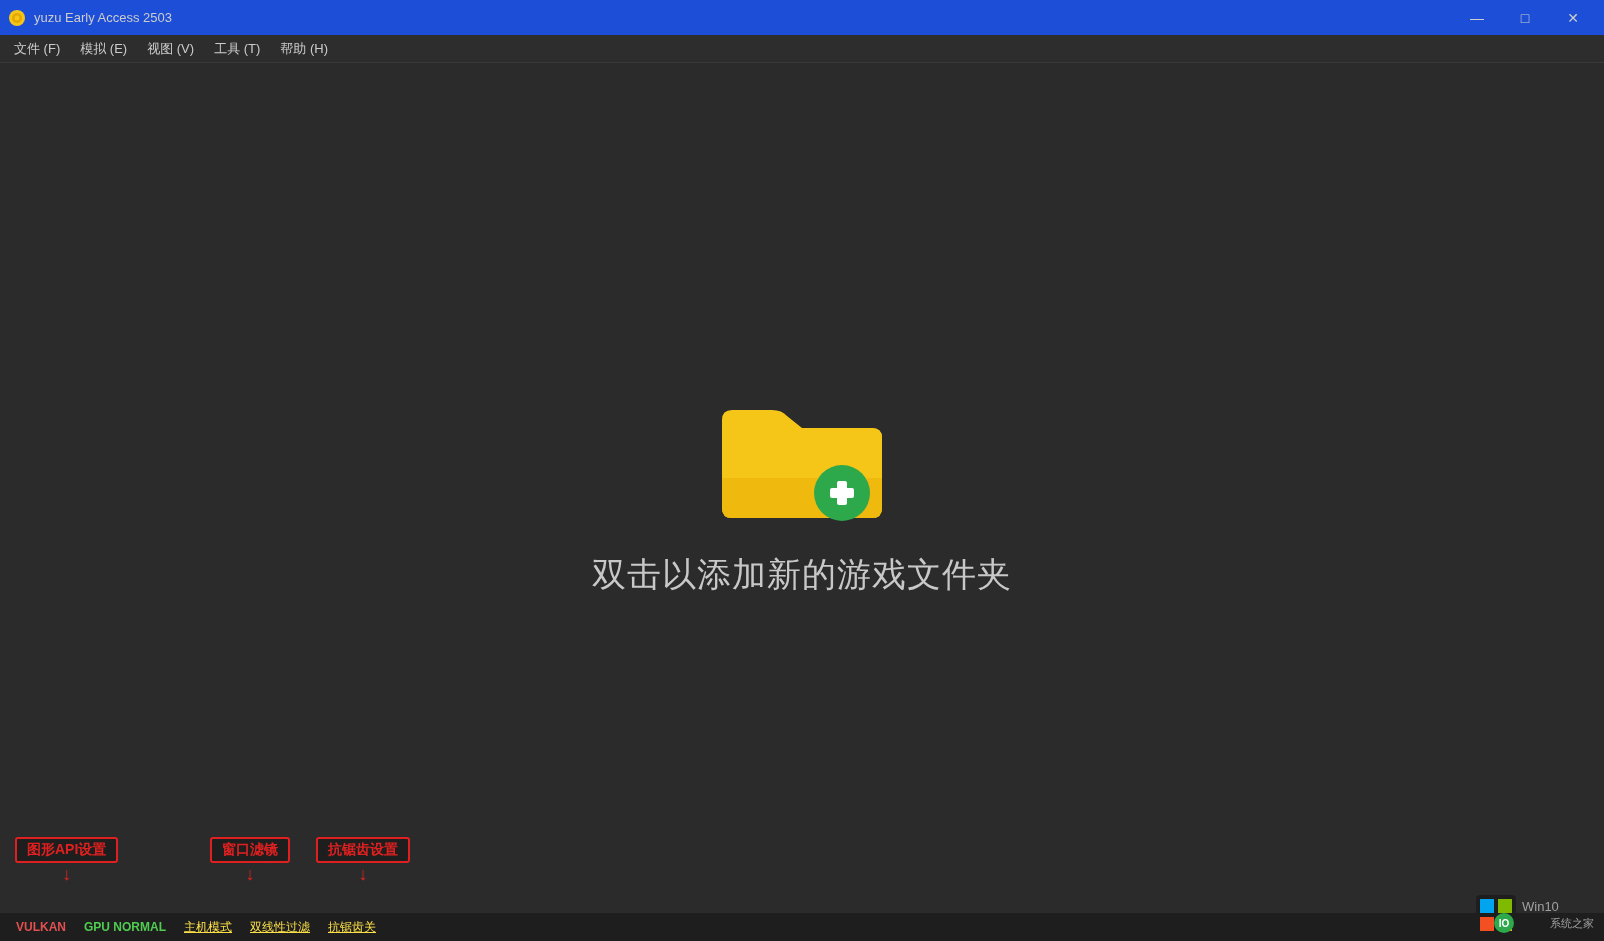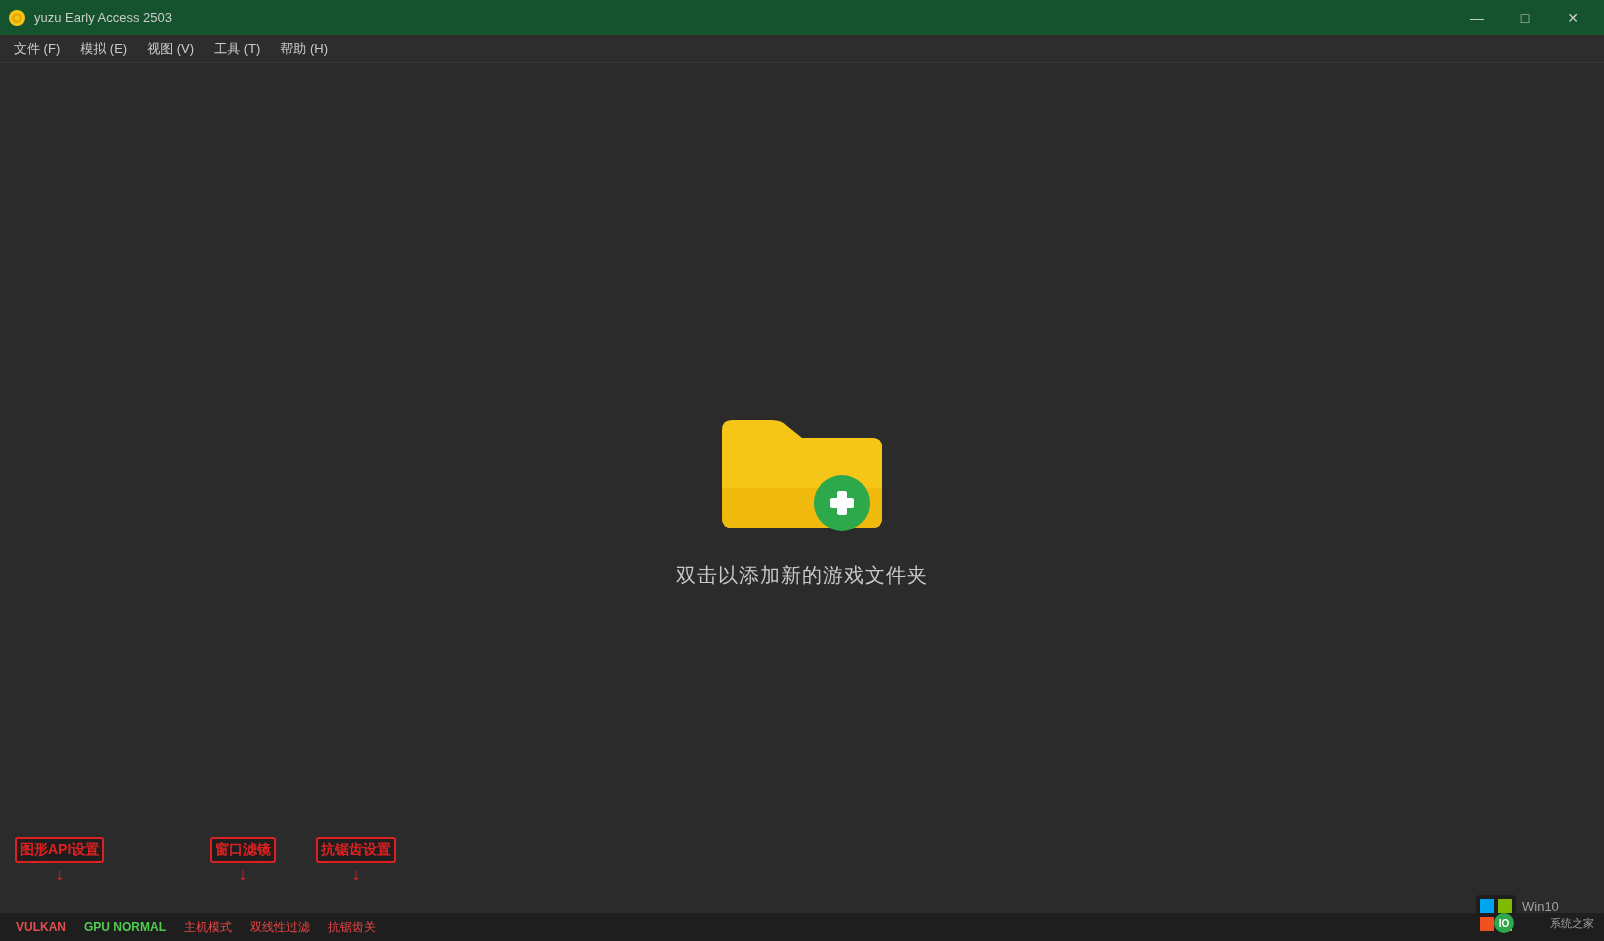--- a/index.html
+++ b/index.html
@@ -10,21 +10,21 @@
       background: #2d2d2d;
       font-family: 'Segoe UI', sans-serif;
       overflow: hidden;
       user-select: none;
     }
 
     
     #title-bar {
       width: 100%;
       height: 35px;
-      background: #14532d;
+      background: #1d4ed8;
       display: flex;
       align-items: center;
       justify-content: space-between;
       padding: 0 8px;
     }
 
     #title-bar-left {
       display: flex;
       align-items: center;
       gap: 8px;
@@ -88,21 +88,21 @@
     #folder-container {
       position: relative;
       width: 180px;
       height: 150px;
       cursor: pointer;
       margin-bottom: 24px;
     }
 
     #add-game-label {
       color: #c8c8c8;
-      font-size: 20px;
+      font-size: 34px;
       font-weight: 400;
       letter-spacing: 1px;
     }
 
     
     #status-bar {
       position: absolute;
       bottom: 0;
       left: 0;
       width: 100%;
@@ -123,21 +123,22 @@
       color: #e05050;
       font-weight: bold;
     }
 
     .status-gpu {
       color: #50cc50;
       font-weight: bold;
     }
 
     .status-normal {
-      color: #ef4444;
+      color: #fde047;
+      text-decoration: underline;
     }
 
     
     #annotations {
       position: absolute;
       bottom: 28px;
       left: 0;
       width: 100%;
       height: 120px;
       pointer-events: none;
@@ -148,21 +149,21 @@
       display: flex;
       flex-direction: column;
       align-items: center;
     }
 
     .annotation-label {
       color: #e02020;
       font-size: 14px;
       font-weight: bold;
       border: 2px solid #e02020;
-      padding: 2px 3px;
+      padding: 2px 10px;
       border-radius: 3px;
       white-space: nowrap;
       background: rgba(0,0,0,0.3);
     }
 
     .annotation-arrow {
       color: #e02020;
       font-size: 18px;
       line-height: 1;
       margin-top: 2px;

